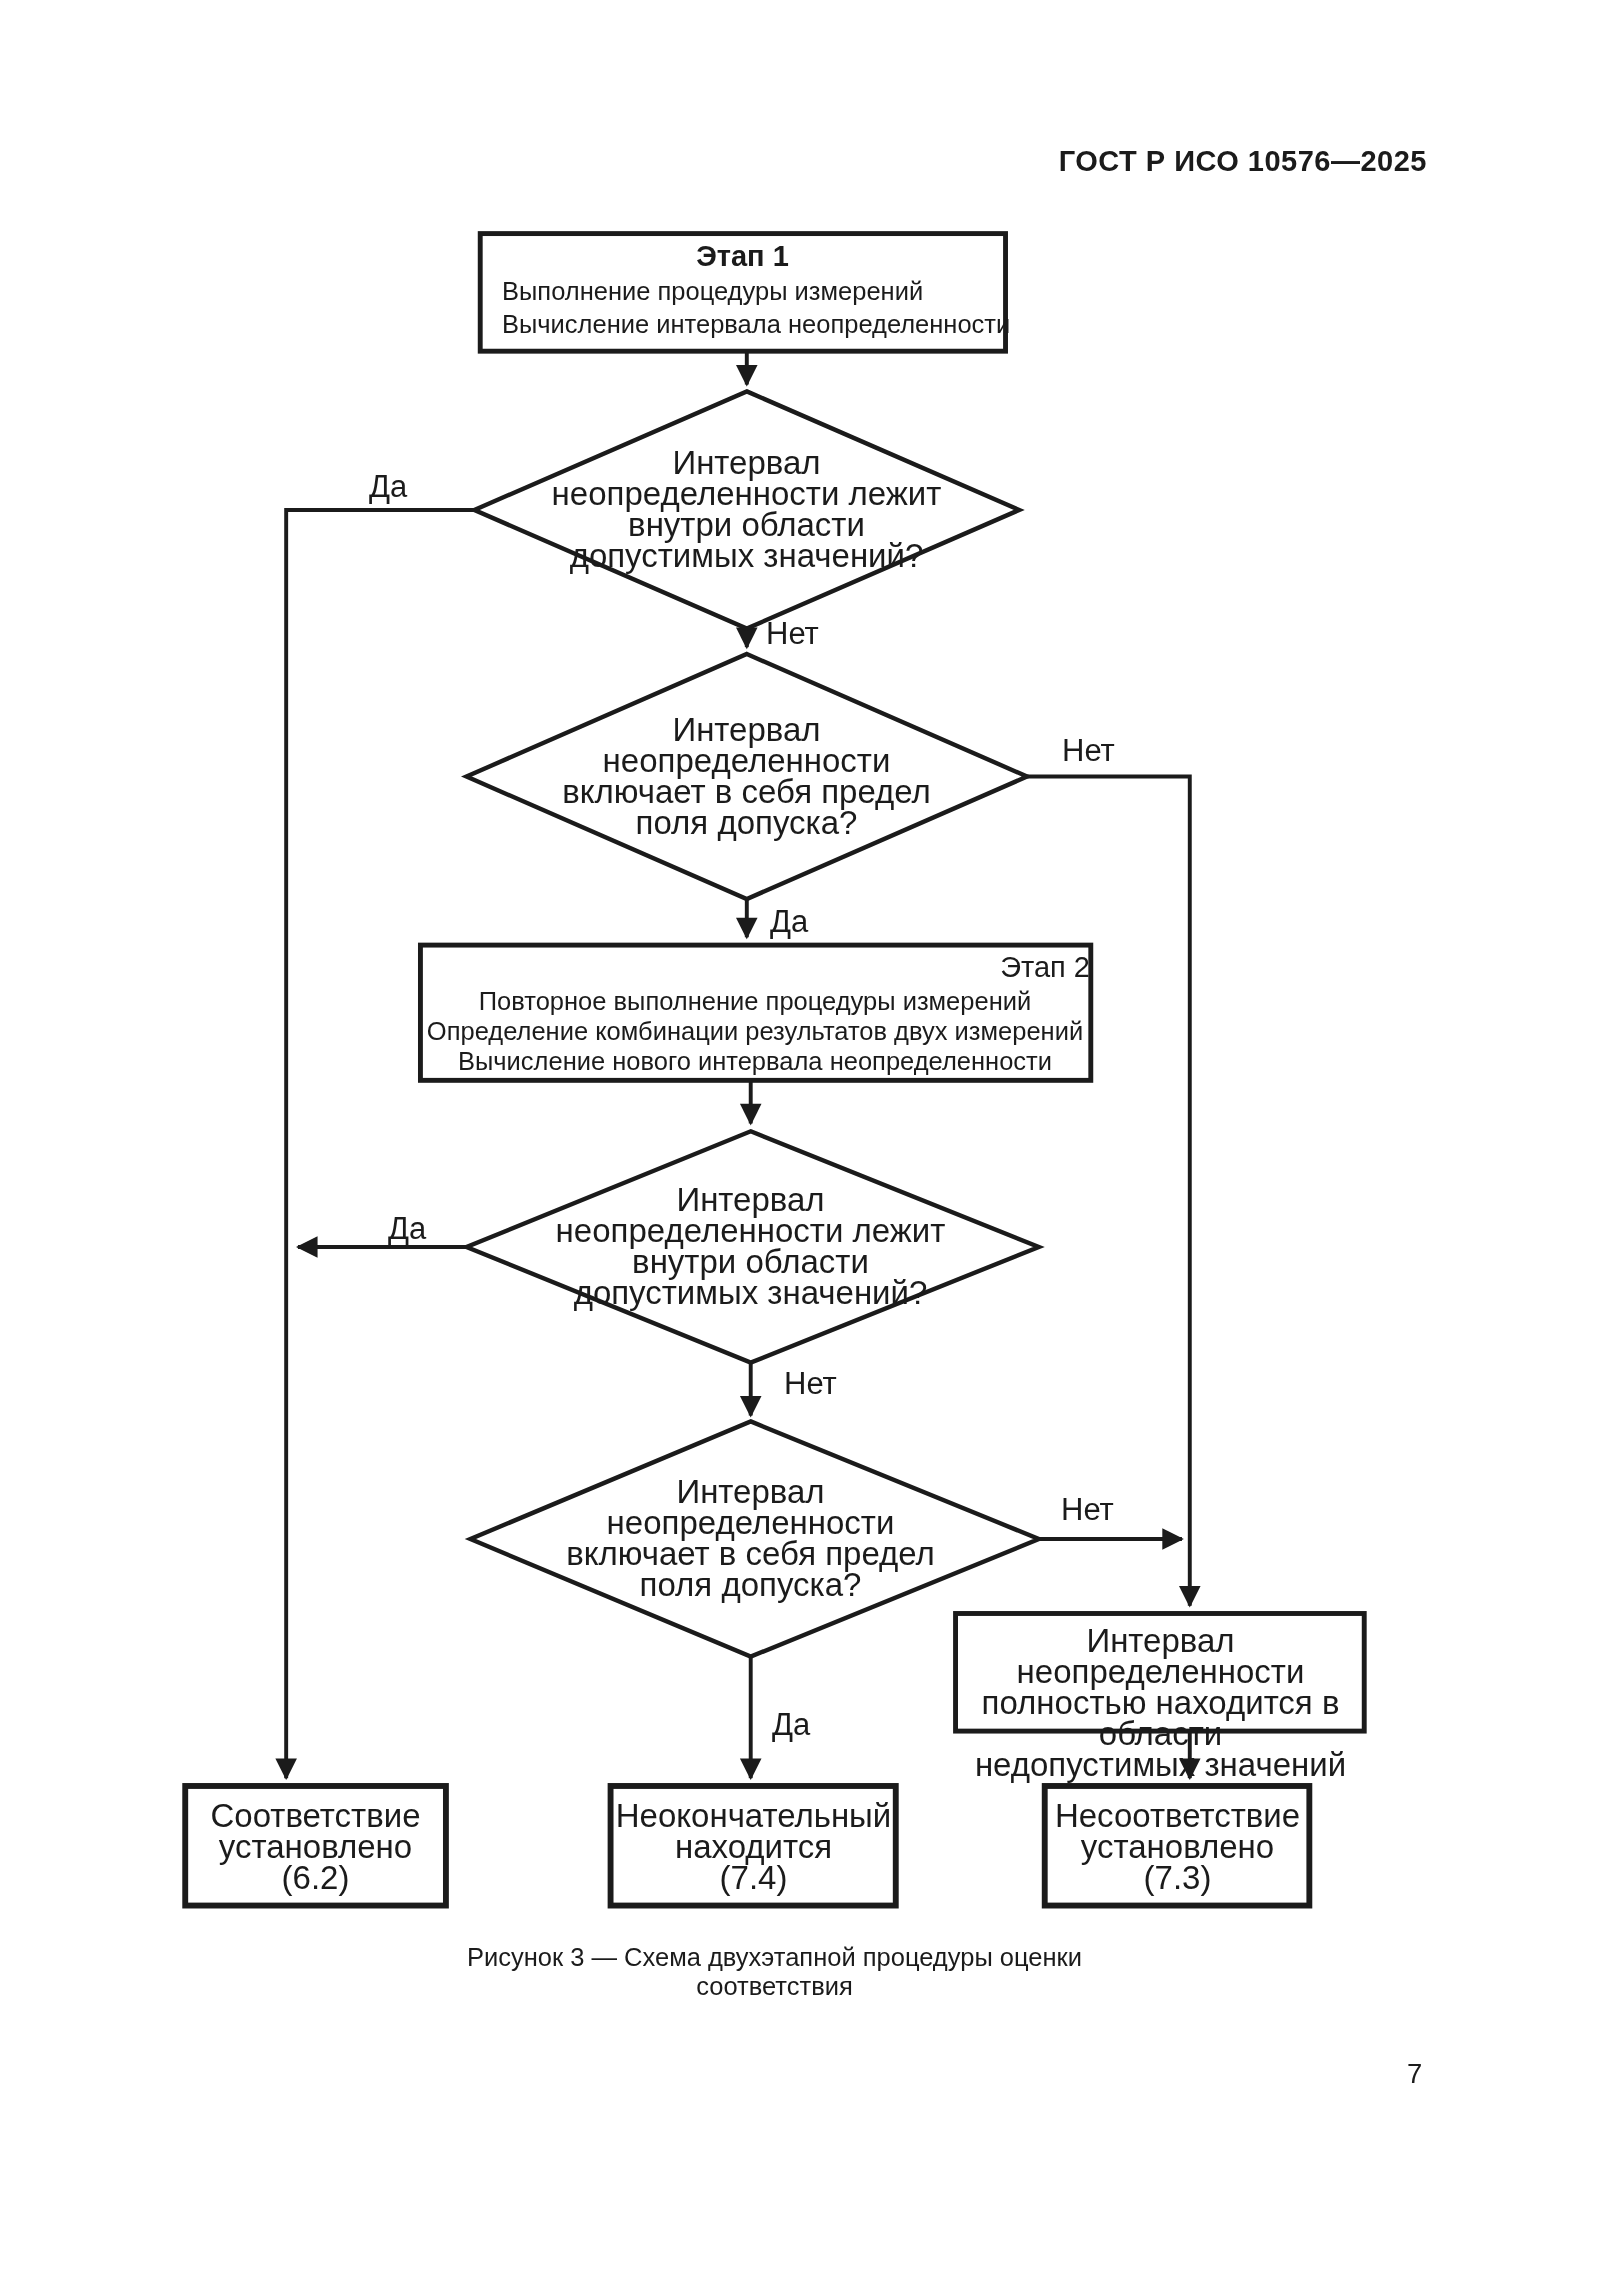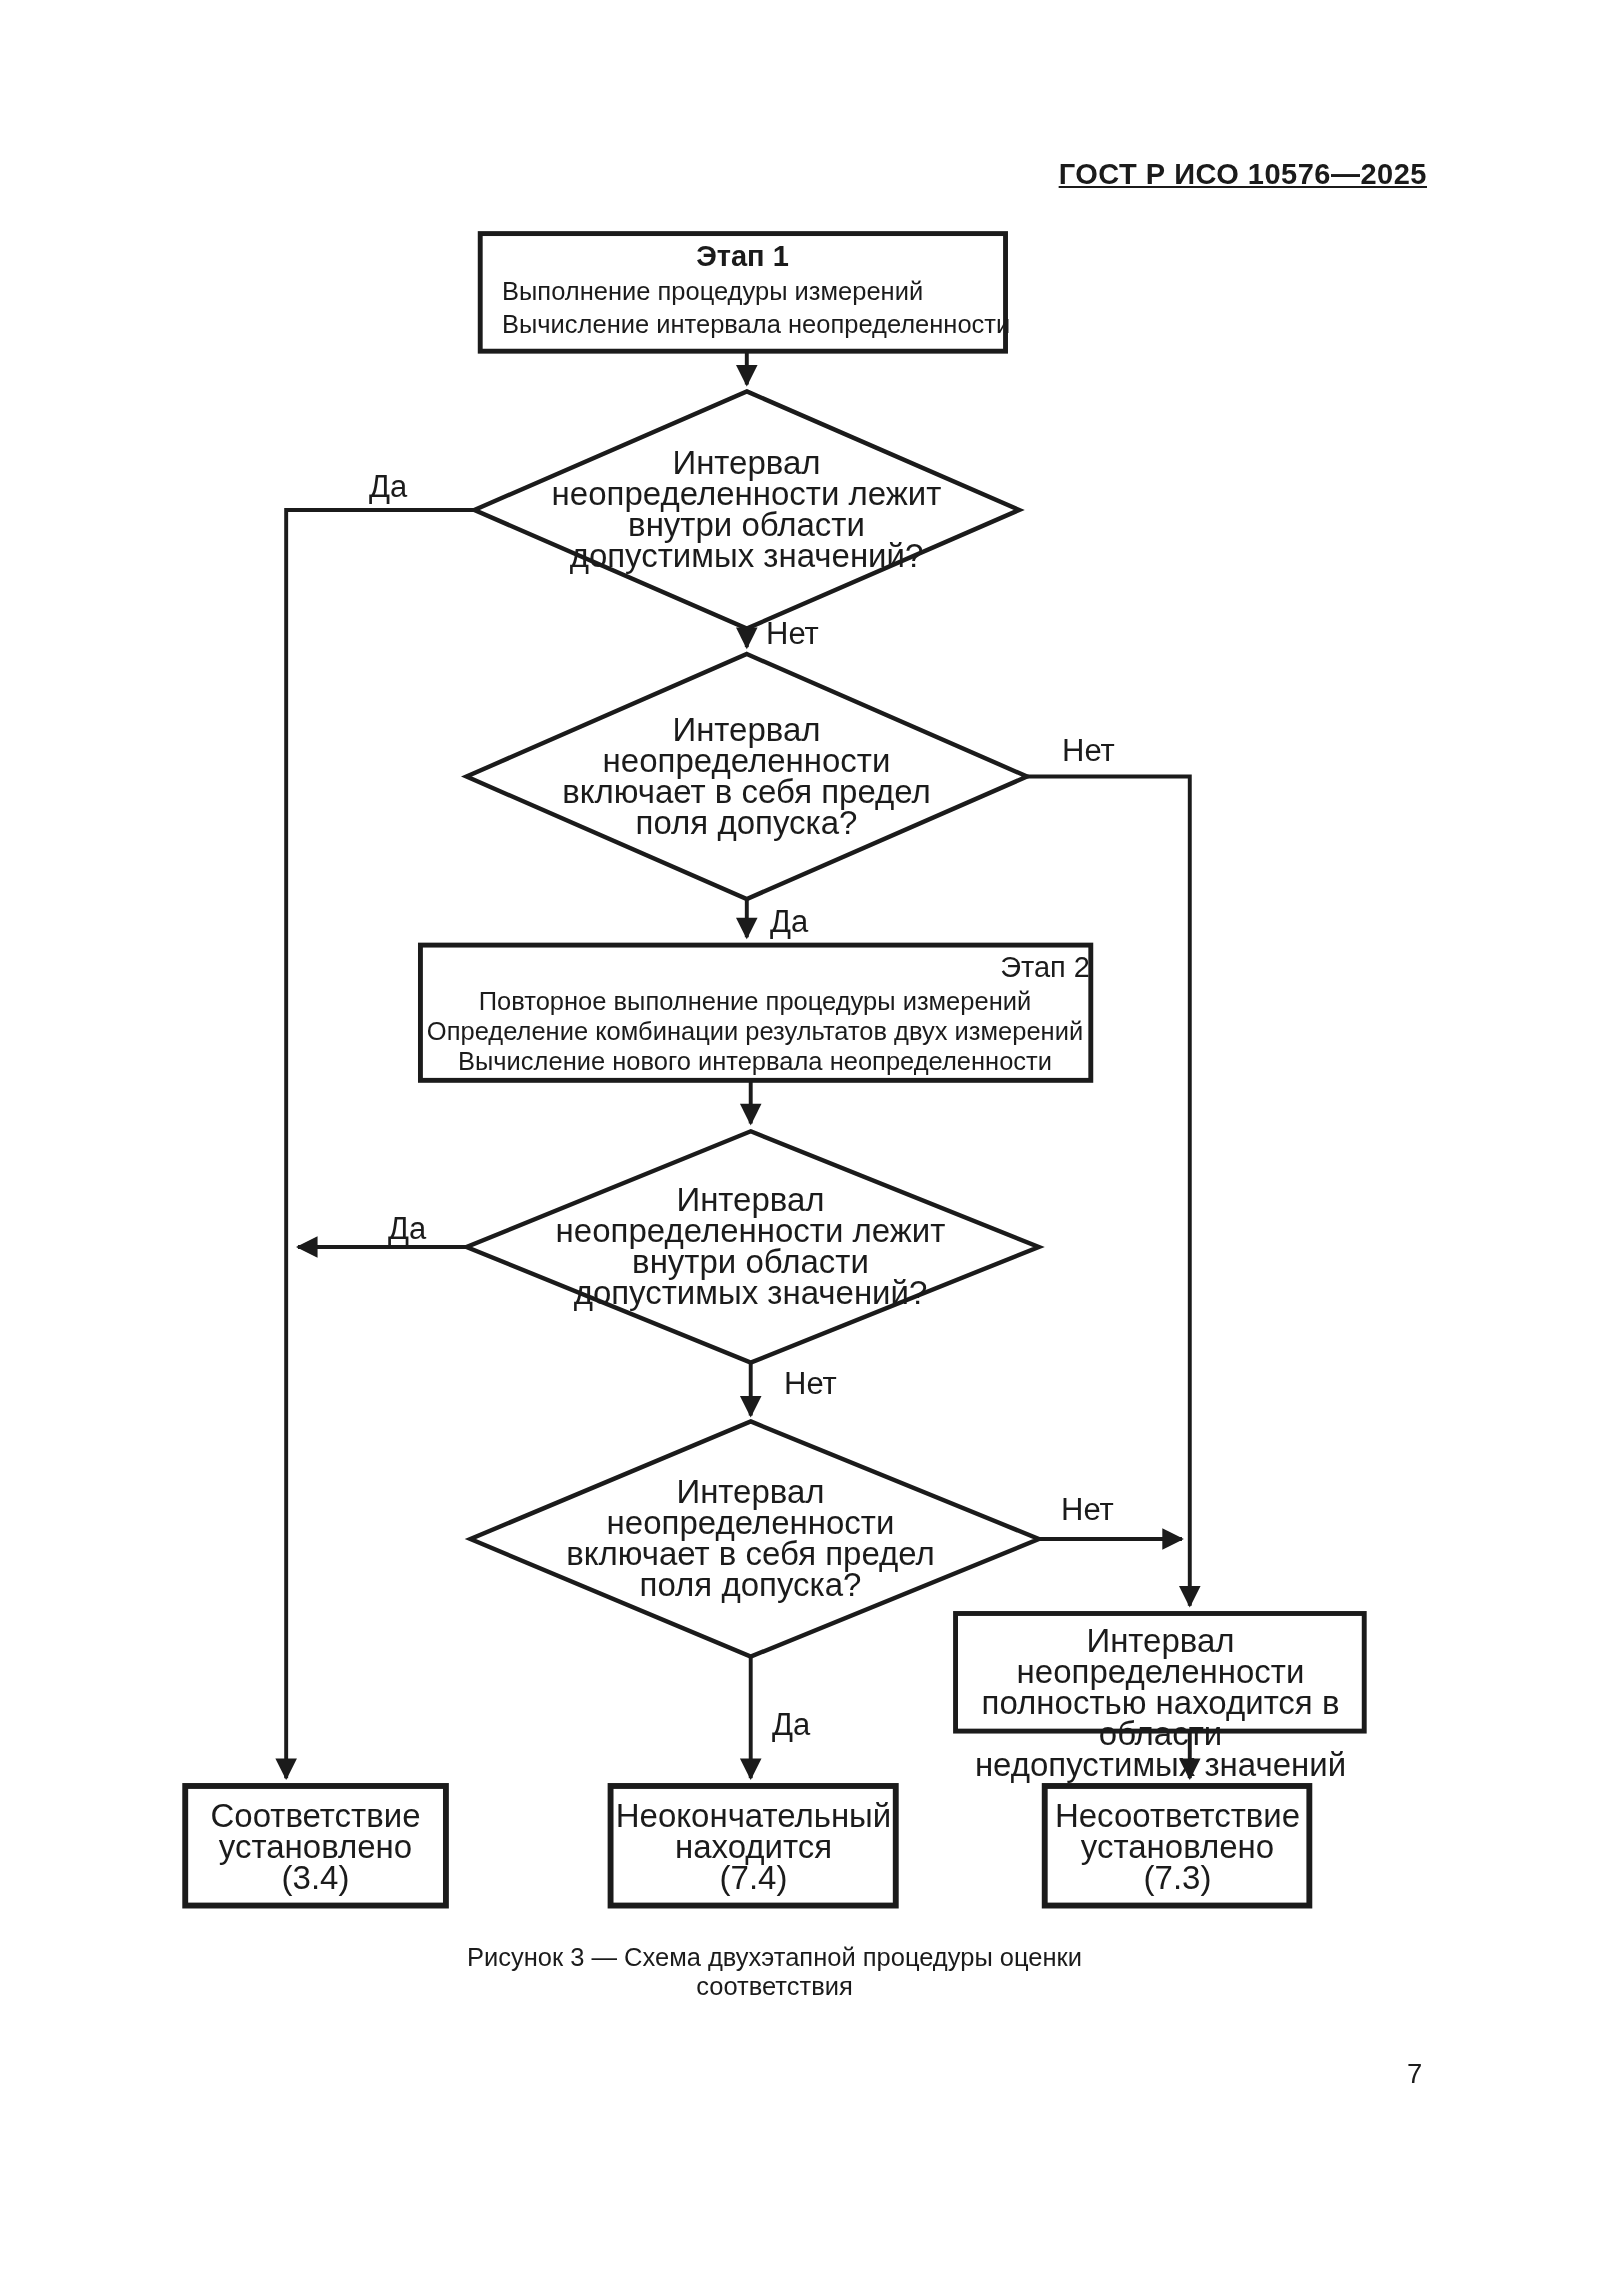--- a/index.html
+++ b/index.html
@@ -69,21 +69,21 @@
       <rect x="429" y="964" width="684" height="138" stroke-width="5"></rect>
       <polygon points="766,1154 1060,1272 766,1390 476,1272" stroke-width="4.5"></polygon>
       <polygon points="766,1450 1060,1570 766,1690 480,1570" stroke-width="4.5"></polygon>
       <rect x="975" y="1646" width="417" height="120" stroke-width="5"></rect>
       <rect x="189" y="1822" width="266" height="122" stroke-width="6"></rect>
       <rect x="623" y="1822" width="291" height="122" stroke-width="6"></rect>
       <rect x="1066" y="1822" width="270" height="122" stroke-width="6"></rect>
     </g>
   </svg>
 
-  <div class="txt doc-header" style="top:158px;right:194px;text-decoration:underline;">ГОСТ Р ИСО 10576—2025</div>
+  <div class="txt doc-header" style="top:145px;right:194px;">ГОСТ Р ИСО 10576—2025</div>
 
   <div class="block center shape-title" style="left:480px;top:238px;width:525px;font-weight:bold;">Этап 1</div>
   <div class="block" style="left:502px;top:275px;width:510px;">
     <div class="shape-line">Выполнение процедуры измерений</div>
     <div class="shape-line">Вычисление интервала неопределенности</div>
   </div>
 
   <div class="block center" style="left:521px;top:447px;width:451px;">
     <div class="diamond-line">Интервал</div>
     <div class="diamond-line">неопределенности лежит</div>
@@ -129,21 +129,21 @@
 
   <div class="block center" style="left:956px;top:1625px;width:409px;">
     <div class="diamond-line">Интервал неопределенности</div>
     <div class="diamond-line">полностью находится в области</div>
     <div class="diamond-line">недопустимых значений</div>
   </div>
 
   <div class="block center" style="left:185px;top:1800px;width:261px;">
     <div class="diamond-line">Соответствие</div>
     <div class="diamond-line">установлено</div>
-    <div class="diamond-line">(3.4)</div>
+    <div class="diamond-line">(6.2)</div>
   </div>
   <div class="block center" style="left:611px;top:1800px;width:285px;">
     <div class="diamond-line">Неокончательный</div>
     <div class="diamond-line">находится</div>
     <div class="diamond-line">(7.4)</div>
   </div>
   <div class="block center" style="left:1045px;top:1800px;width:265px;">
     <div class="diamond-line">Несоответствие</div>
     <div class="diamond-line">установлено</div>
     <div class="diamond-line">(7.3)</div>

